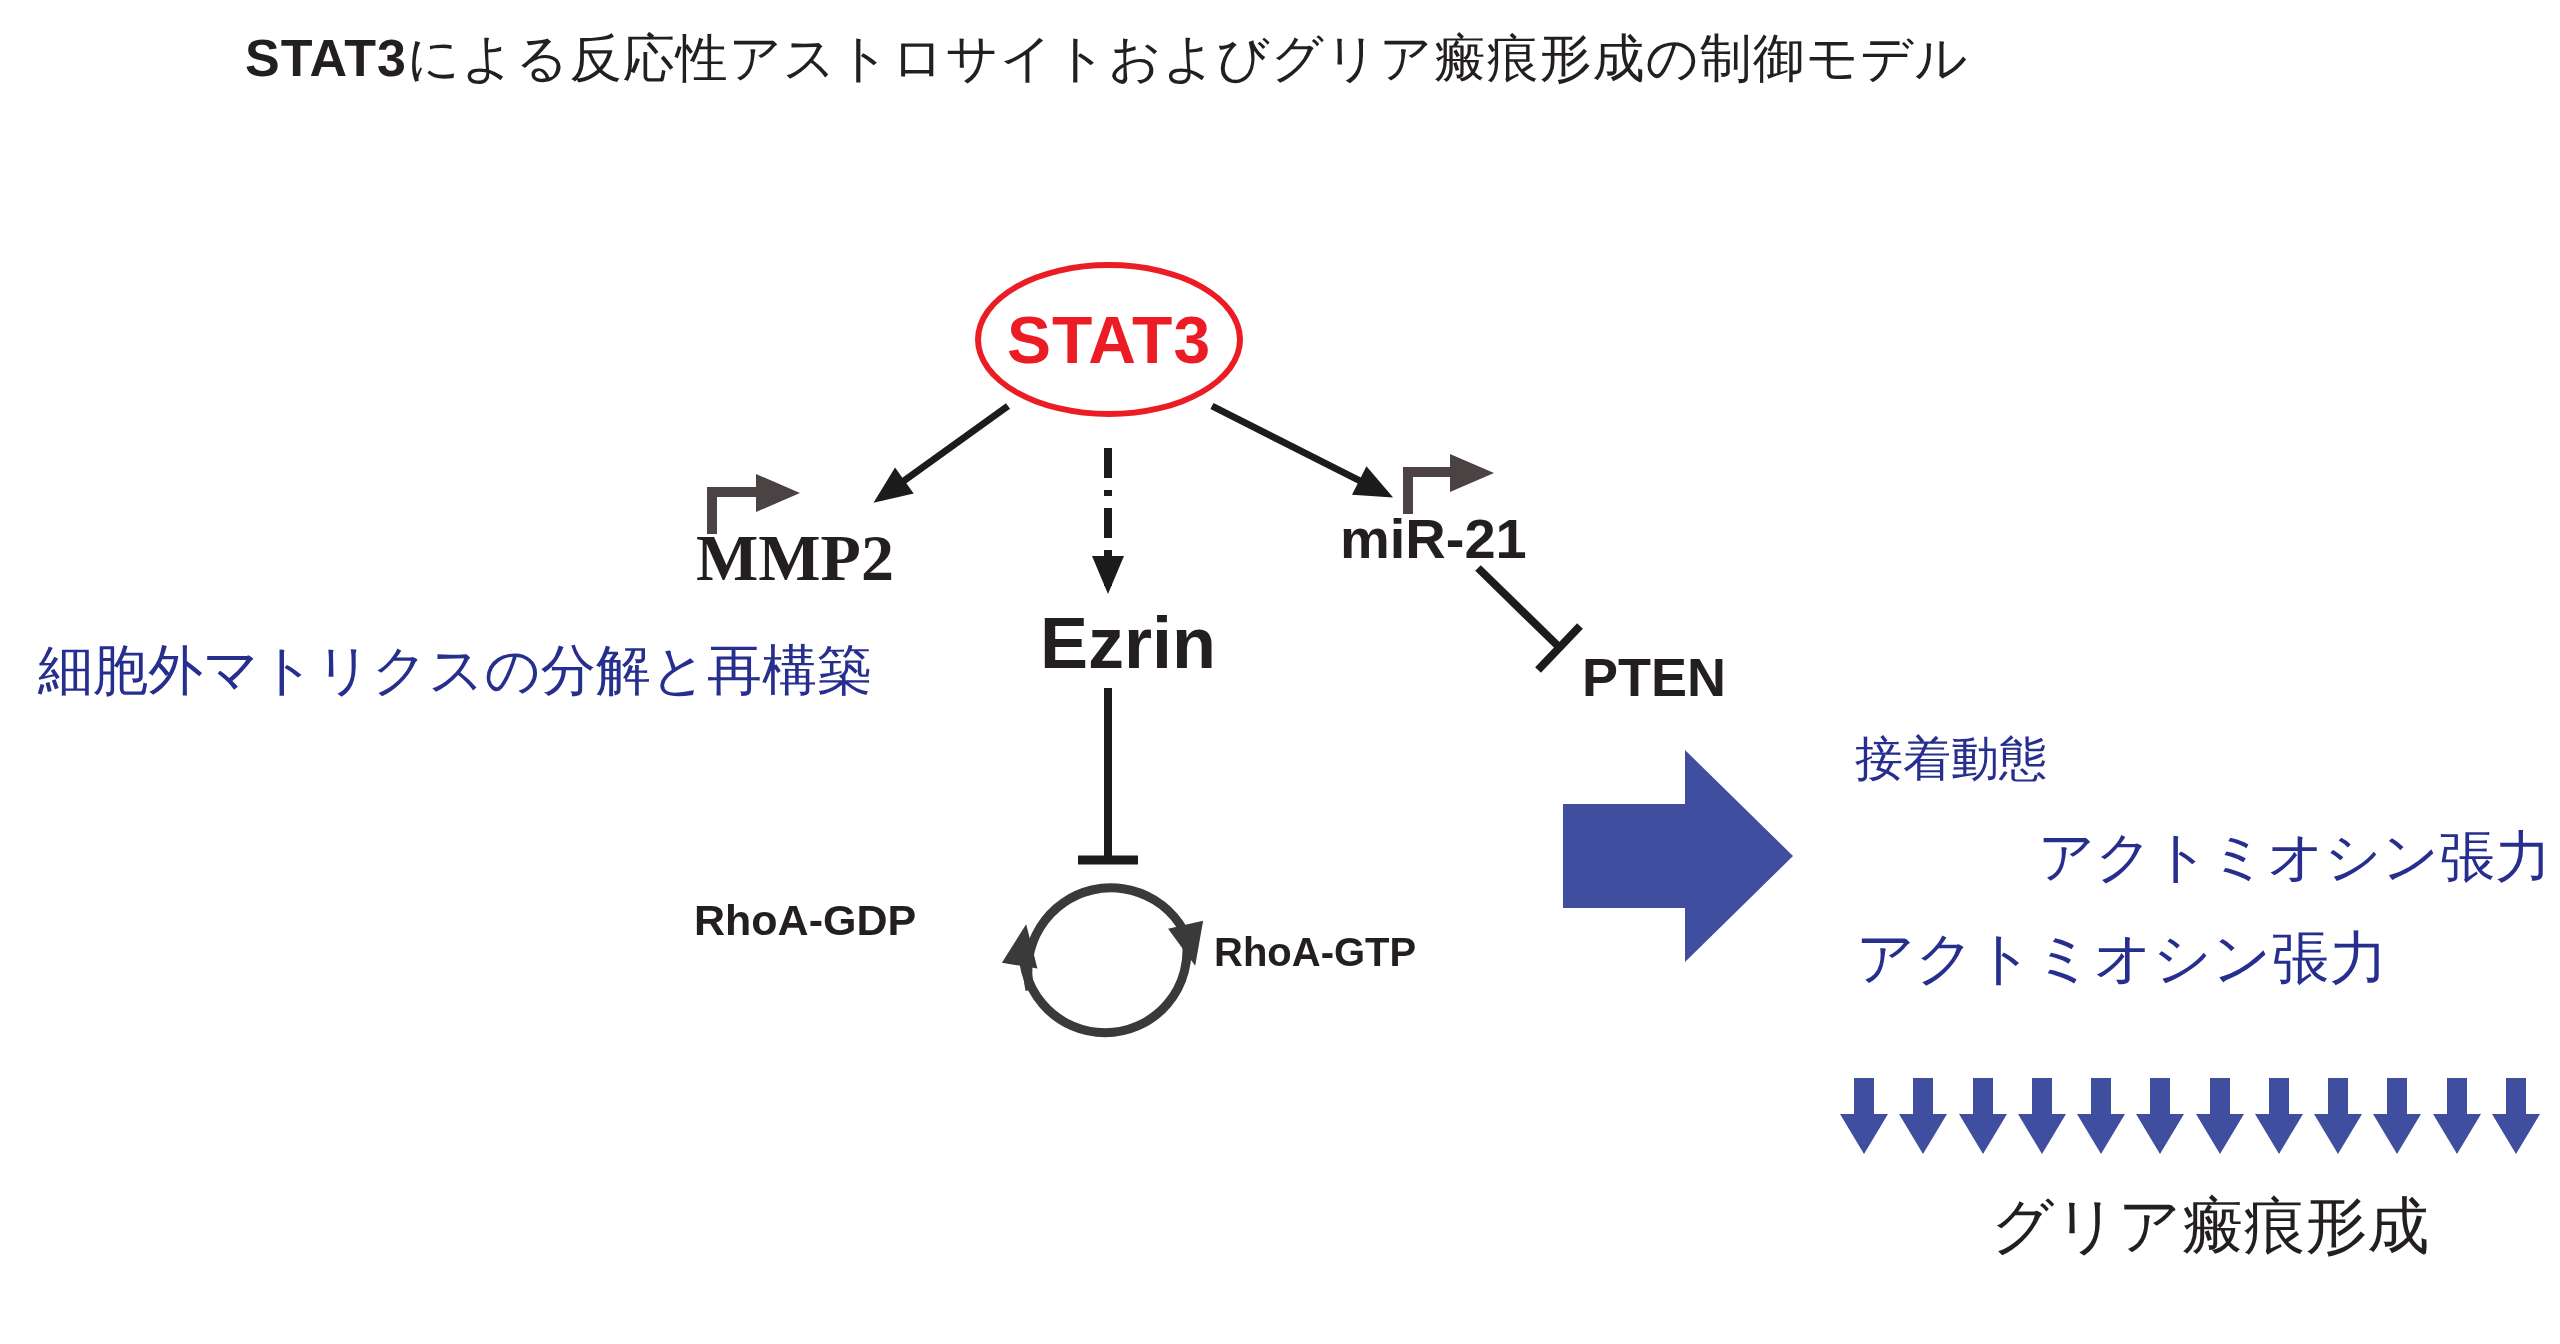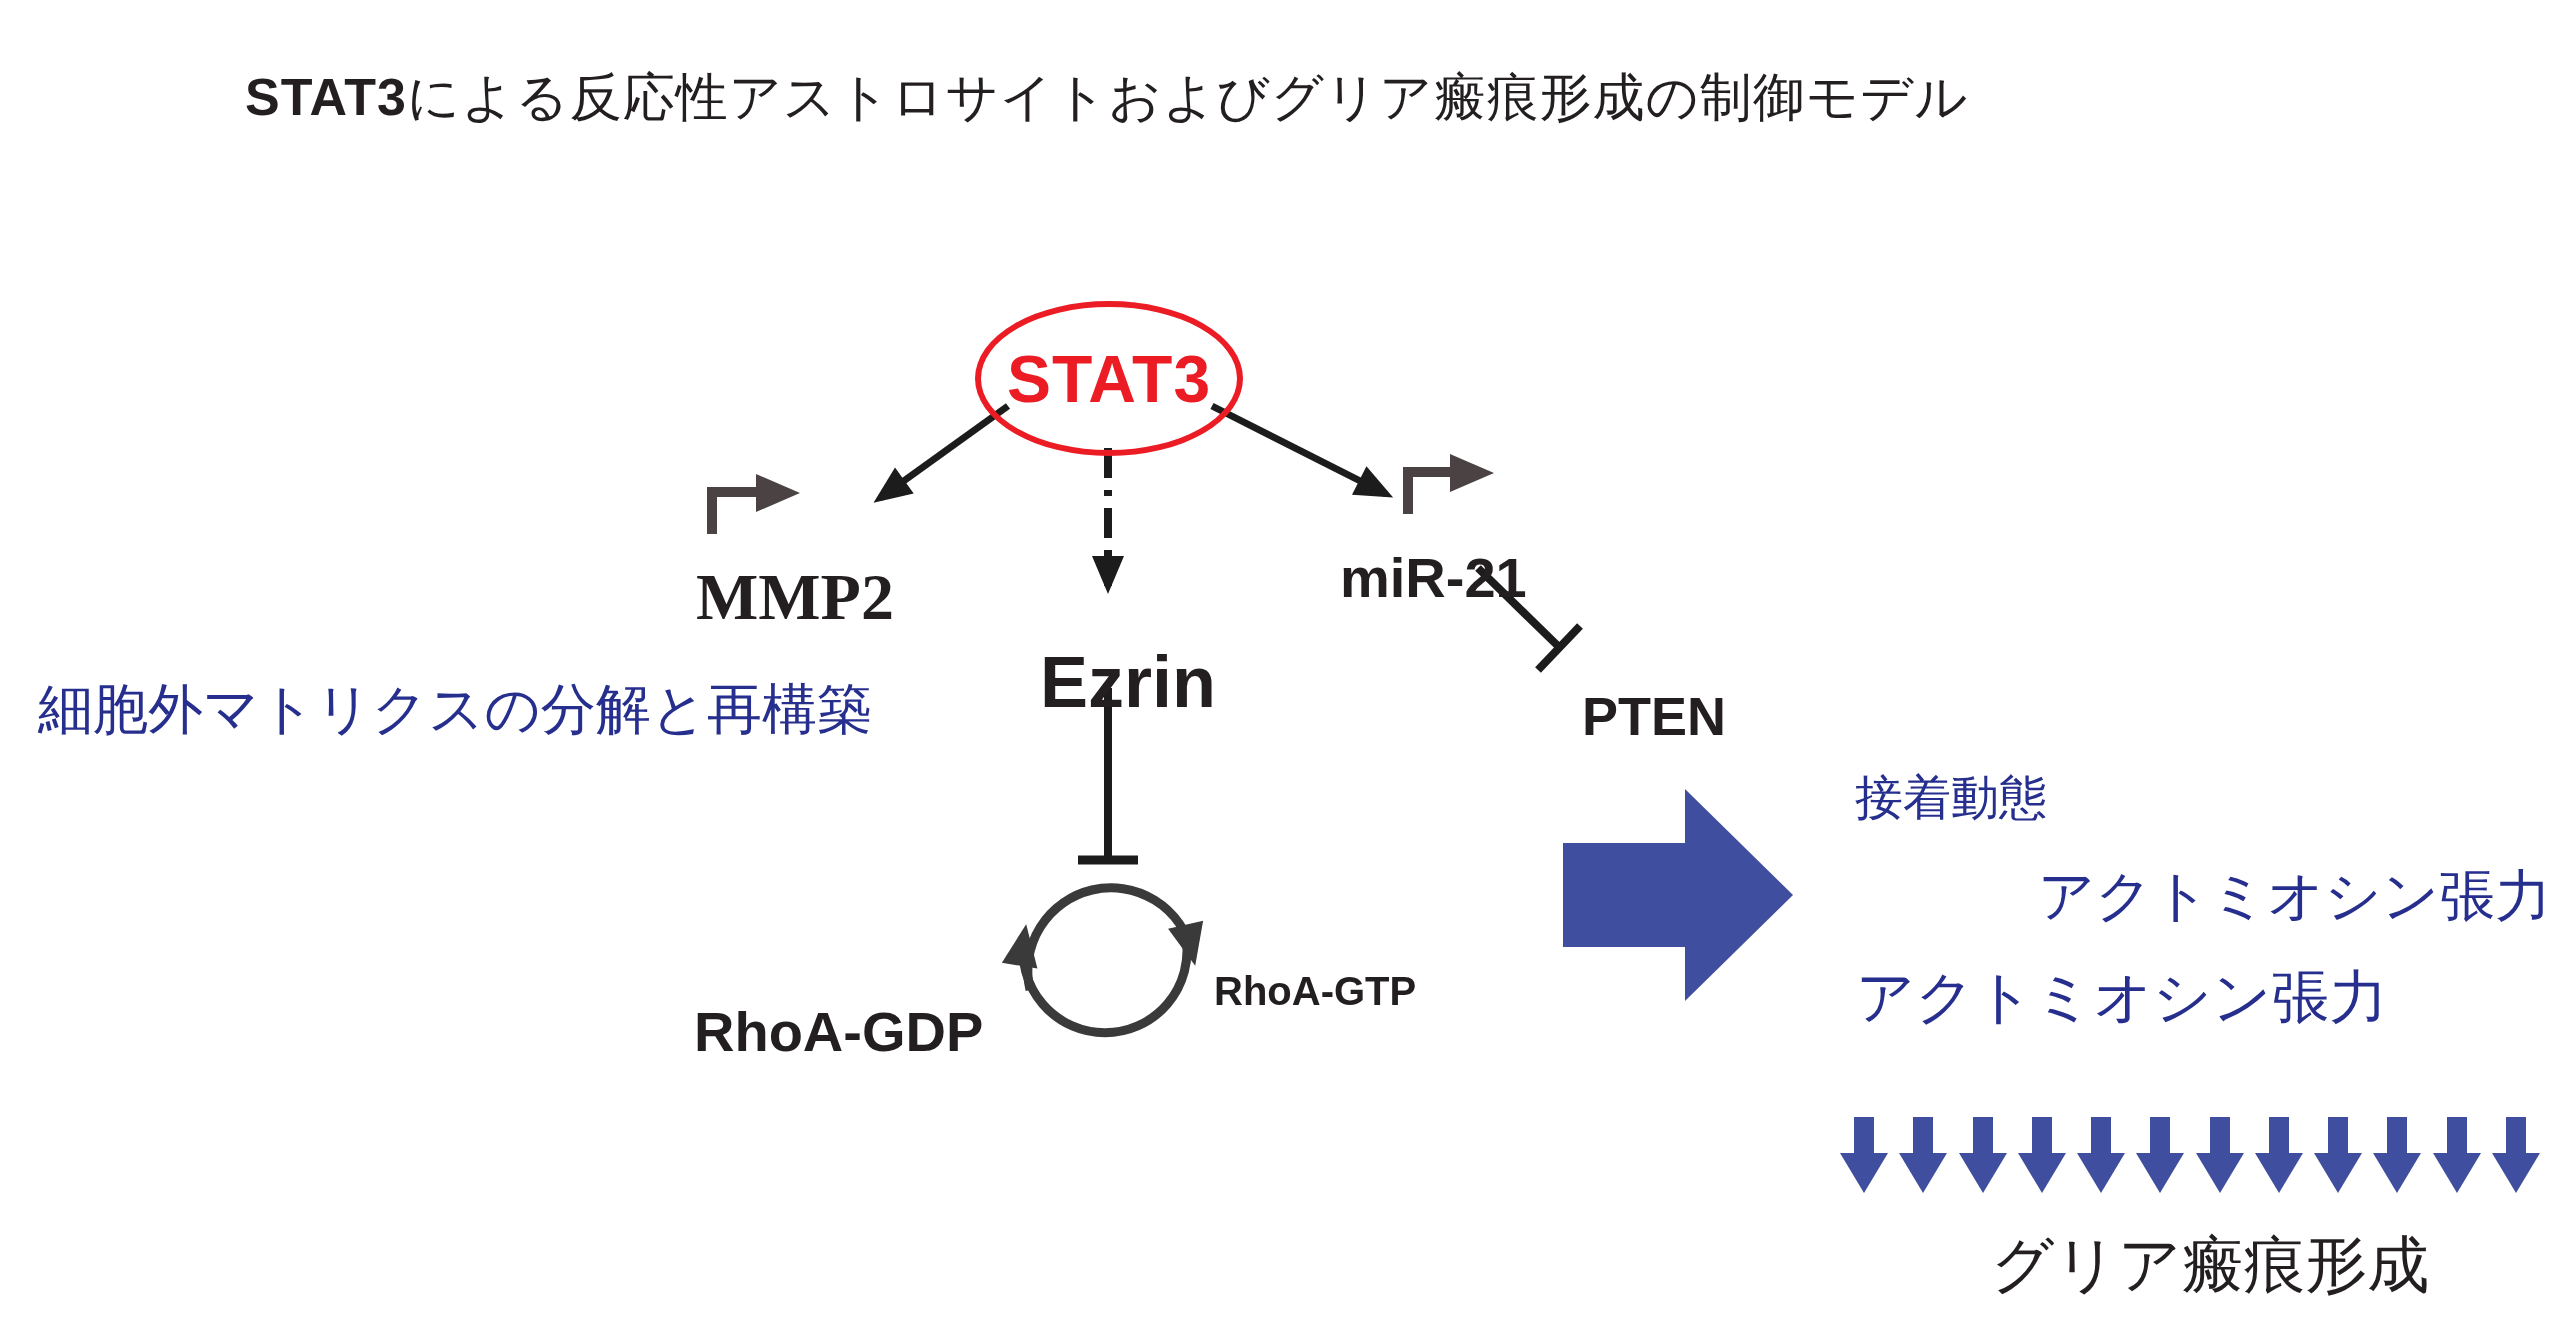--- a/index.html
+++ b/index.html
@@ -9,41 +9,41 @@
     --ink: #231f20;
     --promoter: #4a4243;
     --cycle: #3a3a3a;
   }
   html,body{margin:0;padding:0;background:#ffffff;}
   body{
     width:2560px;height:1344px;position:relative;overflow:hidden;
     font-family:"Liberation Sans","DejaVu Sans",sans-serif;
     color:var(--ink);
   }
-  .abs{position:absolute;white-space:nowrap;margin-top:39px;}
+  .abs{position:absolute;white-space:nowrap;}
   
   .title{left:245px;top:24px;font-size:52px;letter-spacing:1px;color:var(--ink);}
   .title .prefix{font-weight:bold;}
   
   .stat3-oval{
     left:975px;top:262px;width:268px;height:155px;
     border:6px solid var(--red);border-radius:50%;
     display:flex;align-items:center;justify-content:center;
     box-sizing:border-box;
   }
   .stat3-oval .stat3-text{
     color:var(--red);font-weight:bold;font-size:66px;letter-spacing:1px;
   }
   
   .gene{font-weight:bold;color:var(--ink);}
   .mmp2{left:696px;top:520px;font-size:66px;font-family:Liberation Serif, serif;}
   .ezrin{left:1040px;top:602px;font-size:72px;}
   .mir21{left:1340px;top:506px;font-size:56px;text-align:center;}
   .pten{left:1582px;top:646px;font-size:54px;text-align:center;}
-  .rhoa-gdp{left:694px;top:960px;font-size:56px;}
+  .rhoa-gdp{left:694px;top:896px;font-size:43px;}
   .rhoa-gtp{left:1214px;top:930px;font-size:40px;}
   
   .navy-label{color:var(--navy);}
   .ecm{left:38px;top:634px;font-size:55px;}
   .adhesion{left:1855px;top:727px;font-size:48px;}
   .actomyosin{left:2038px;top:820px;font-size:56px;}
   .leukocyte{left:1856px;top:920px;font-size:58px;}
   .outcome{left:1991px;top:1184px;font-size:62px;color:var(--ink);}
   
   .big-arrow{left:1563px;top:750px;width:230px;height:212px;}

